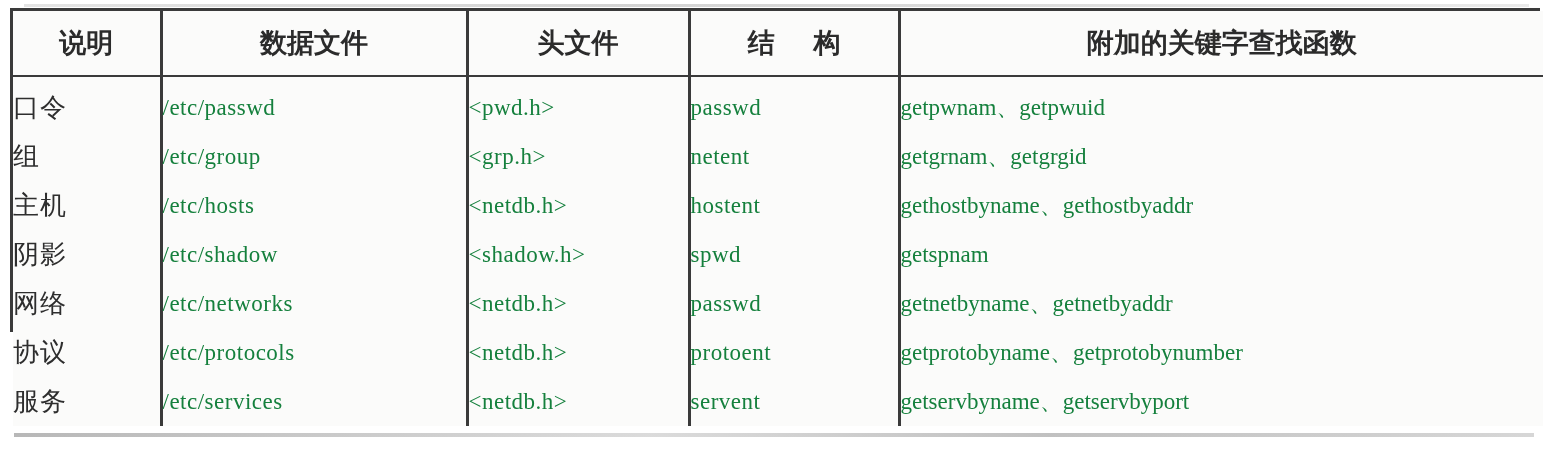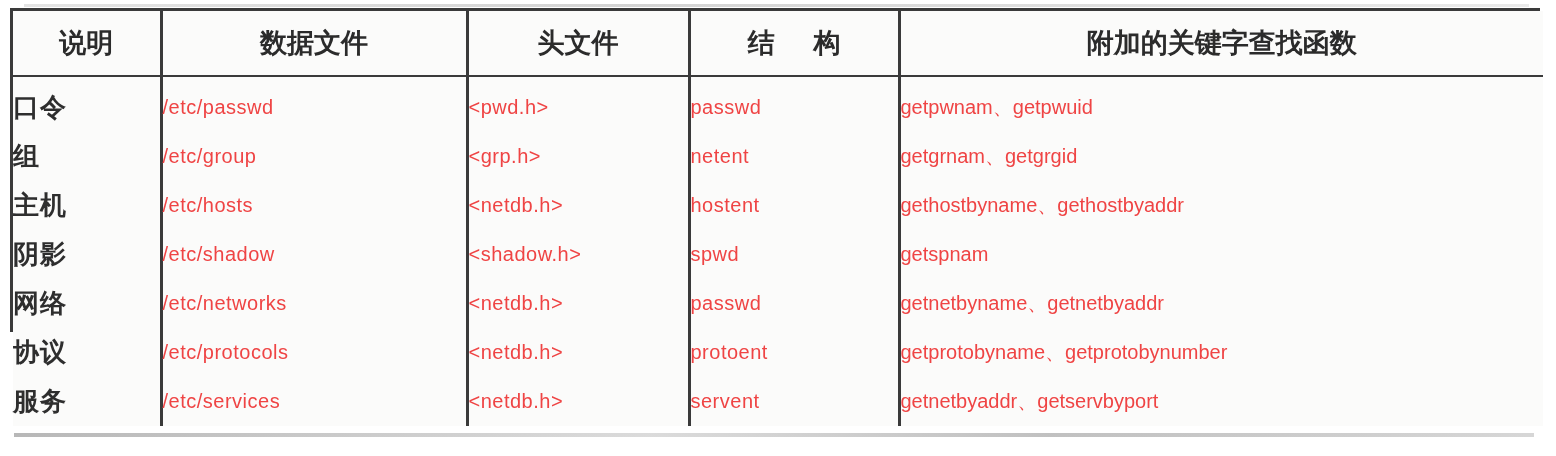--- a/index.html
+++ b/index.html
@@ -100,31 +100,31 @@
     border-right: 3px solid #3a3a3a;
     padding: 0;
     vertical-align: middle;
     background: #fbfbfa;
   }
   tbody tr.data-row td:last-child { border-right: none; margin-left: 33px; }
 
   
   .cell-desc {
     font-family: "Liberation Serif", "DejaVu Serif", serif;
-    font-weight: 700;
+    font-weight: 400;
     font-size: 26px;
     color: #2e2e2e;
     padding-left: 52px;
     letter-spacing: 1px;
     white-space: nowrap;
   }
   .cell-mono {
-    font-family: Liberation Sans, sans-serif;
-    font-size: 20px;
-    color: #ef4444;
+    font-family: Liberation Serif, serif;
+    font-size: 23px;
+    color: #15803d;
     padding-left: 20px;
     letter-spacing: .5px;
     white-space: nowrap;
   }
   .cell-hdr-mono { padding-left: 22px; }
   .cell-struct-mono { padding-left: 22px; }
   .cell-func-mono { padding-left: 26px; letter-spacing: 0; }
 
   .head-struct { letter-spacing: 16px; text-indent: 16px; }
 </style>
@@ -211,21 +211,21 @@
           <td class="cell-mono cell-hdr-mono">&lt;netdb.h&gt;</td>
           <td class="cell-mono cell-struct-mono">protoent</td>
           <td class="cell-mono cell-func-mono">getprotobyname、getprotobynumber</td>
         </tr>
 
         <tr class="data-row">
           <td class="cell-desc">服务</td>
           <td class="cell-mono">/etc/services</td>
           <td class="cell-mono cell-hdr-mono">&lt;netdb.h&gt;</td>
           <td class="cell-mono cell-struct-mono">servent</td>
-          <td class="cell-mono cell-func-mono">getnetbyaddr、getservbyport</td>
+          <td class="cell-mono cell-func-mono">getservbyname、getservbyport</td>
         </tr>
 
       </tbody>
     </table>
   </div>
 
   <div class="scan-shadow-bottom"></div>
 
 </div>
 

